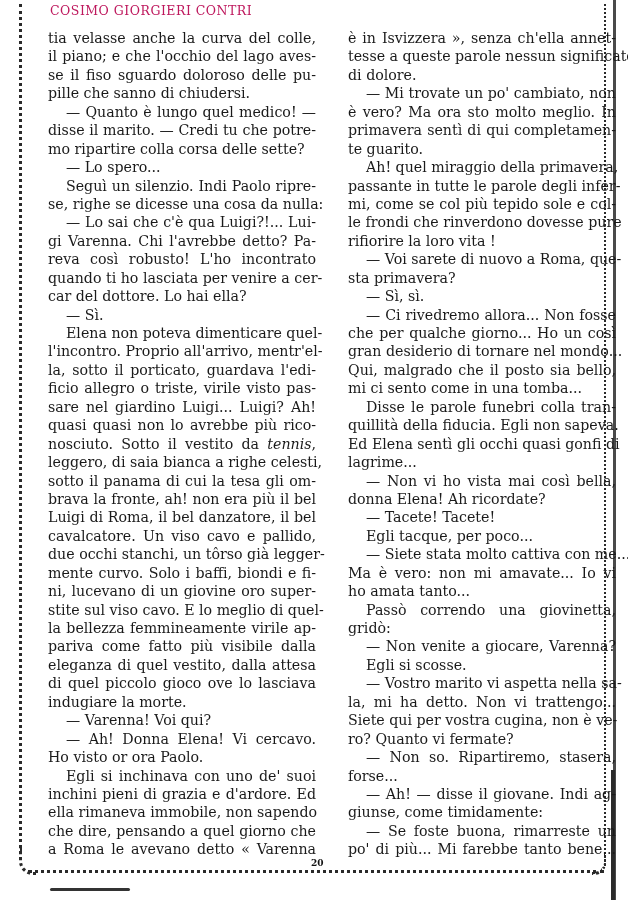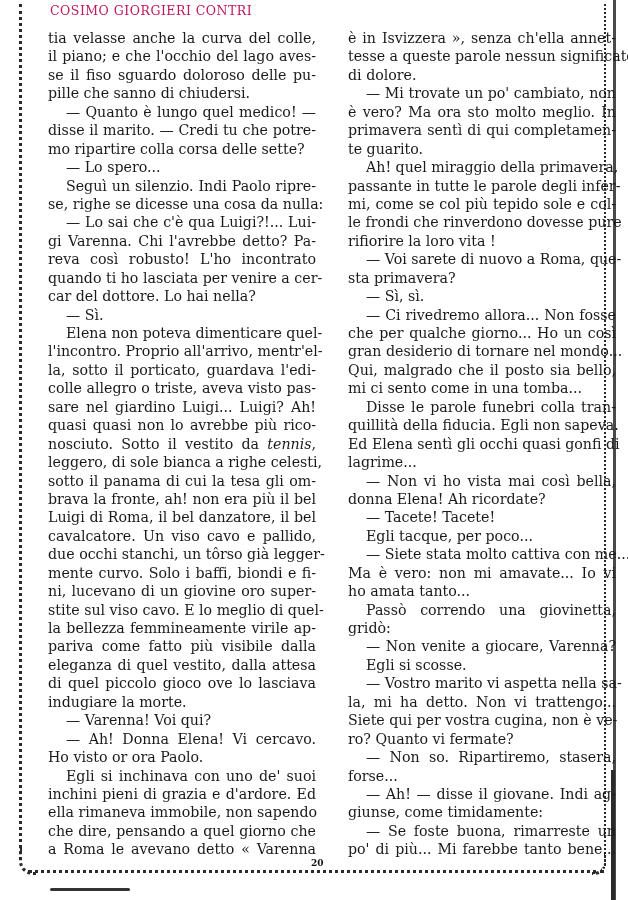--- a/index.html
+++ b/index.html
@@ -90,30 +90,30 @@
     <div class="line indent">— Quanto è lungo quel medico! —</div>
     <div class="line">disse il marito. — Credi tu che potre-</div>
     <div class="line last">mo ripartire colla corsa delle sette?</div>
     <div class="line indent last">— Lo spero...</div>
     <div class="line indent">Seguì un silenzio. Indi Paolo ripre-</div>
     <div class="line">se, righe se dicesse una cosa da nulla:</div>
     <div class="line indent">— Lo sai che c'è qua Luigi?!... Lui-</div>
     <div class="line">gi Varenna. Chi l'avrebbe detto? Pa-</div>
     <div class="line">reva così robusto! L'ho incontrato</div>
     <div class="line">quando ti ho lasciata per venire a cer-</div>
-    <div class="line last">car del dottore. Lo hai nella?</div>
+    <div class="line last">car del dottore. Lo hai ella?</div>
     <div class="line indent last">— Sì.</div>
     <div class="line indent">Elena non poteva dimenticare quel-</div>
     <div class="line">l'incontro. Proprio all'arrivo, mentr'el-</div>
     <div class="line">la, sotto il porticato, guardava l'edi-</div>
-    <div class="line">colle allegro o triste, aveva visto pas-</div>
+    <div class="line">ficio allegro o triste, virile visto pas-</div>
     <div class="line">sare nel giardino Luigi... Luigi? Ah!</div>
     <div class="line">quasi quasi non lo avrebbe più rico-</div>
     <div class="line">nosciuto. Sotto il vestito da <i>tennis</i>,</div>
-    <div class="line">leggero, di sole bianca a righe celesti,</div>
+    <div class="line">leggero, di saia bianca a righe celesti,</div>
     <div class="line">sotto il panama di cui la tesa gli om-</div>
     <div class="line">brava la fronte, ah! non era più il bel</div>
     <div class="line">Luigi di Roma, il bel danzatore, il bel</div>
     <div class="line">cavalcatore. Un viso cavo e pallido,</div>
     <div class="line">due occhi stanchi, un tôrso già legger-</div>
     <div class="line">mente curvo. Solo i baffi, biondi e fi-</div>
     <div class="line">ni, lucevano di un giovine oro super-</div>
     <div class="line">stite sul viso cavo. E lo meglio di quel-</div>
     <div class="line">la bellezza femmineamente virile ap-</div>
     <div class="line">pariva come fatto più visibile dalla</div>

